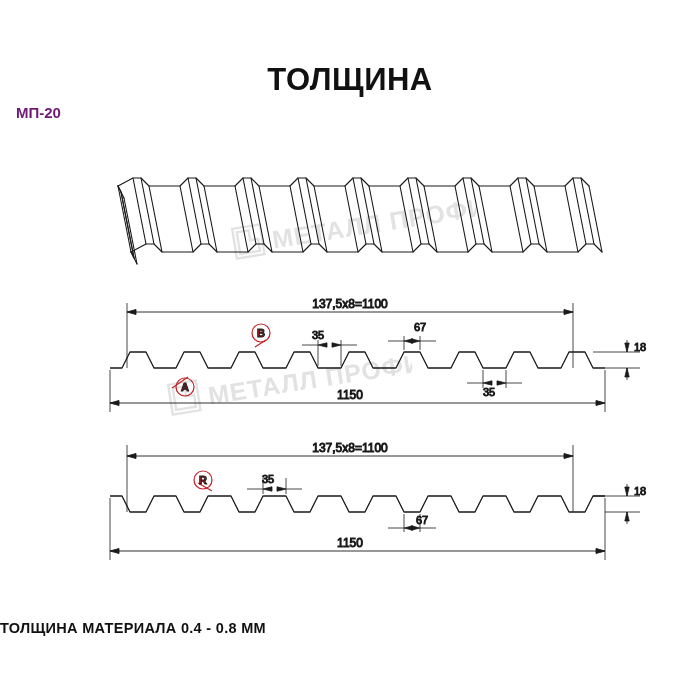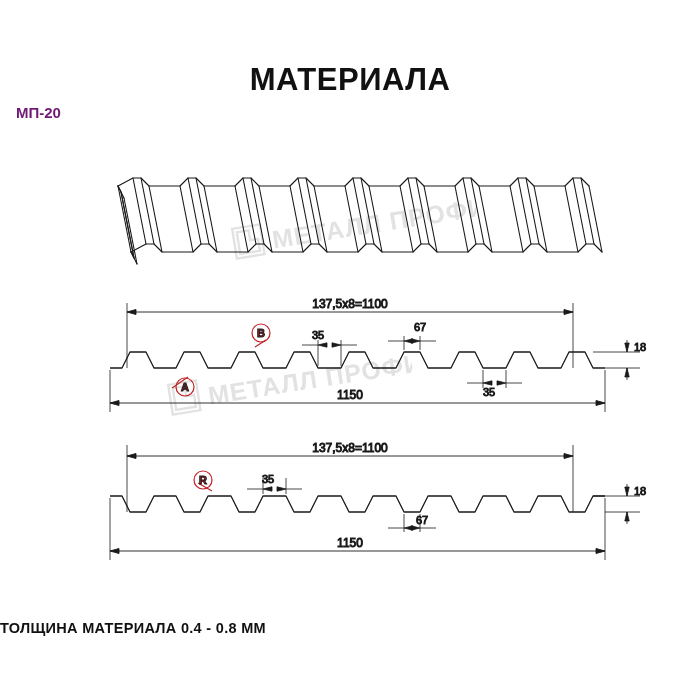--- a/index.html
+++ b/index.html
@@ -67,21 +67,21 @@
   .wm-1 { left: 228px; top: 196px; transform: rotate(-9deg); }
   .wm-2 { left: 164px; top: 352px; transform: rotate(-9deg); }
   svg { display: block; }
   text { font-family: "Liberation Sans", sans-serif; }
 </style>
 </head>
 <body>
 
 <div class="page">
 
-  <div class="title">МАТЕРИАЛА</div>
+  <div class="title">ТОЛЩИНА</div>
   <div class="subtitle">МП-20</div>
 
   <div class="wm wm-1">
     <svg width="250" height="70" viewBox="0 0 250 70">
       <g fill="none" stroke="#e1e1e1" stroke-width="2.4">
         <path d="M6 44 L6 14 L34 14 L34 44 Z"></path>
         <path d="M10 40 L10 18 L22 18 L22 28 L30 28 L30 40 Z"></path>
       </g>
       <text x="44" y="40" font-size="25" font-weight="bold" fill="#e1e1e1" letter-spacing="1">МЕТАЛЛ ПРОФИЛЬ</text>
     </svg>

